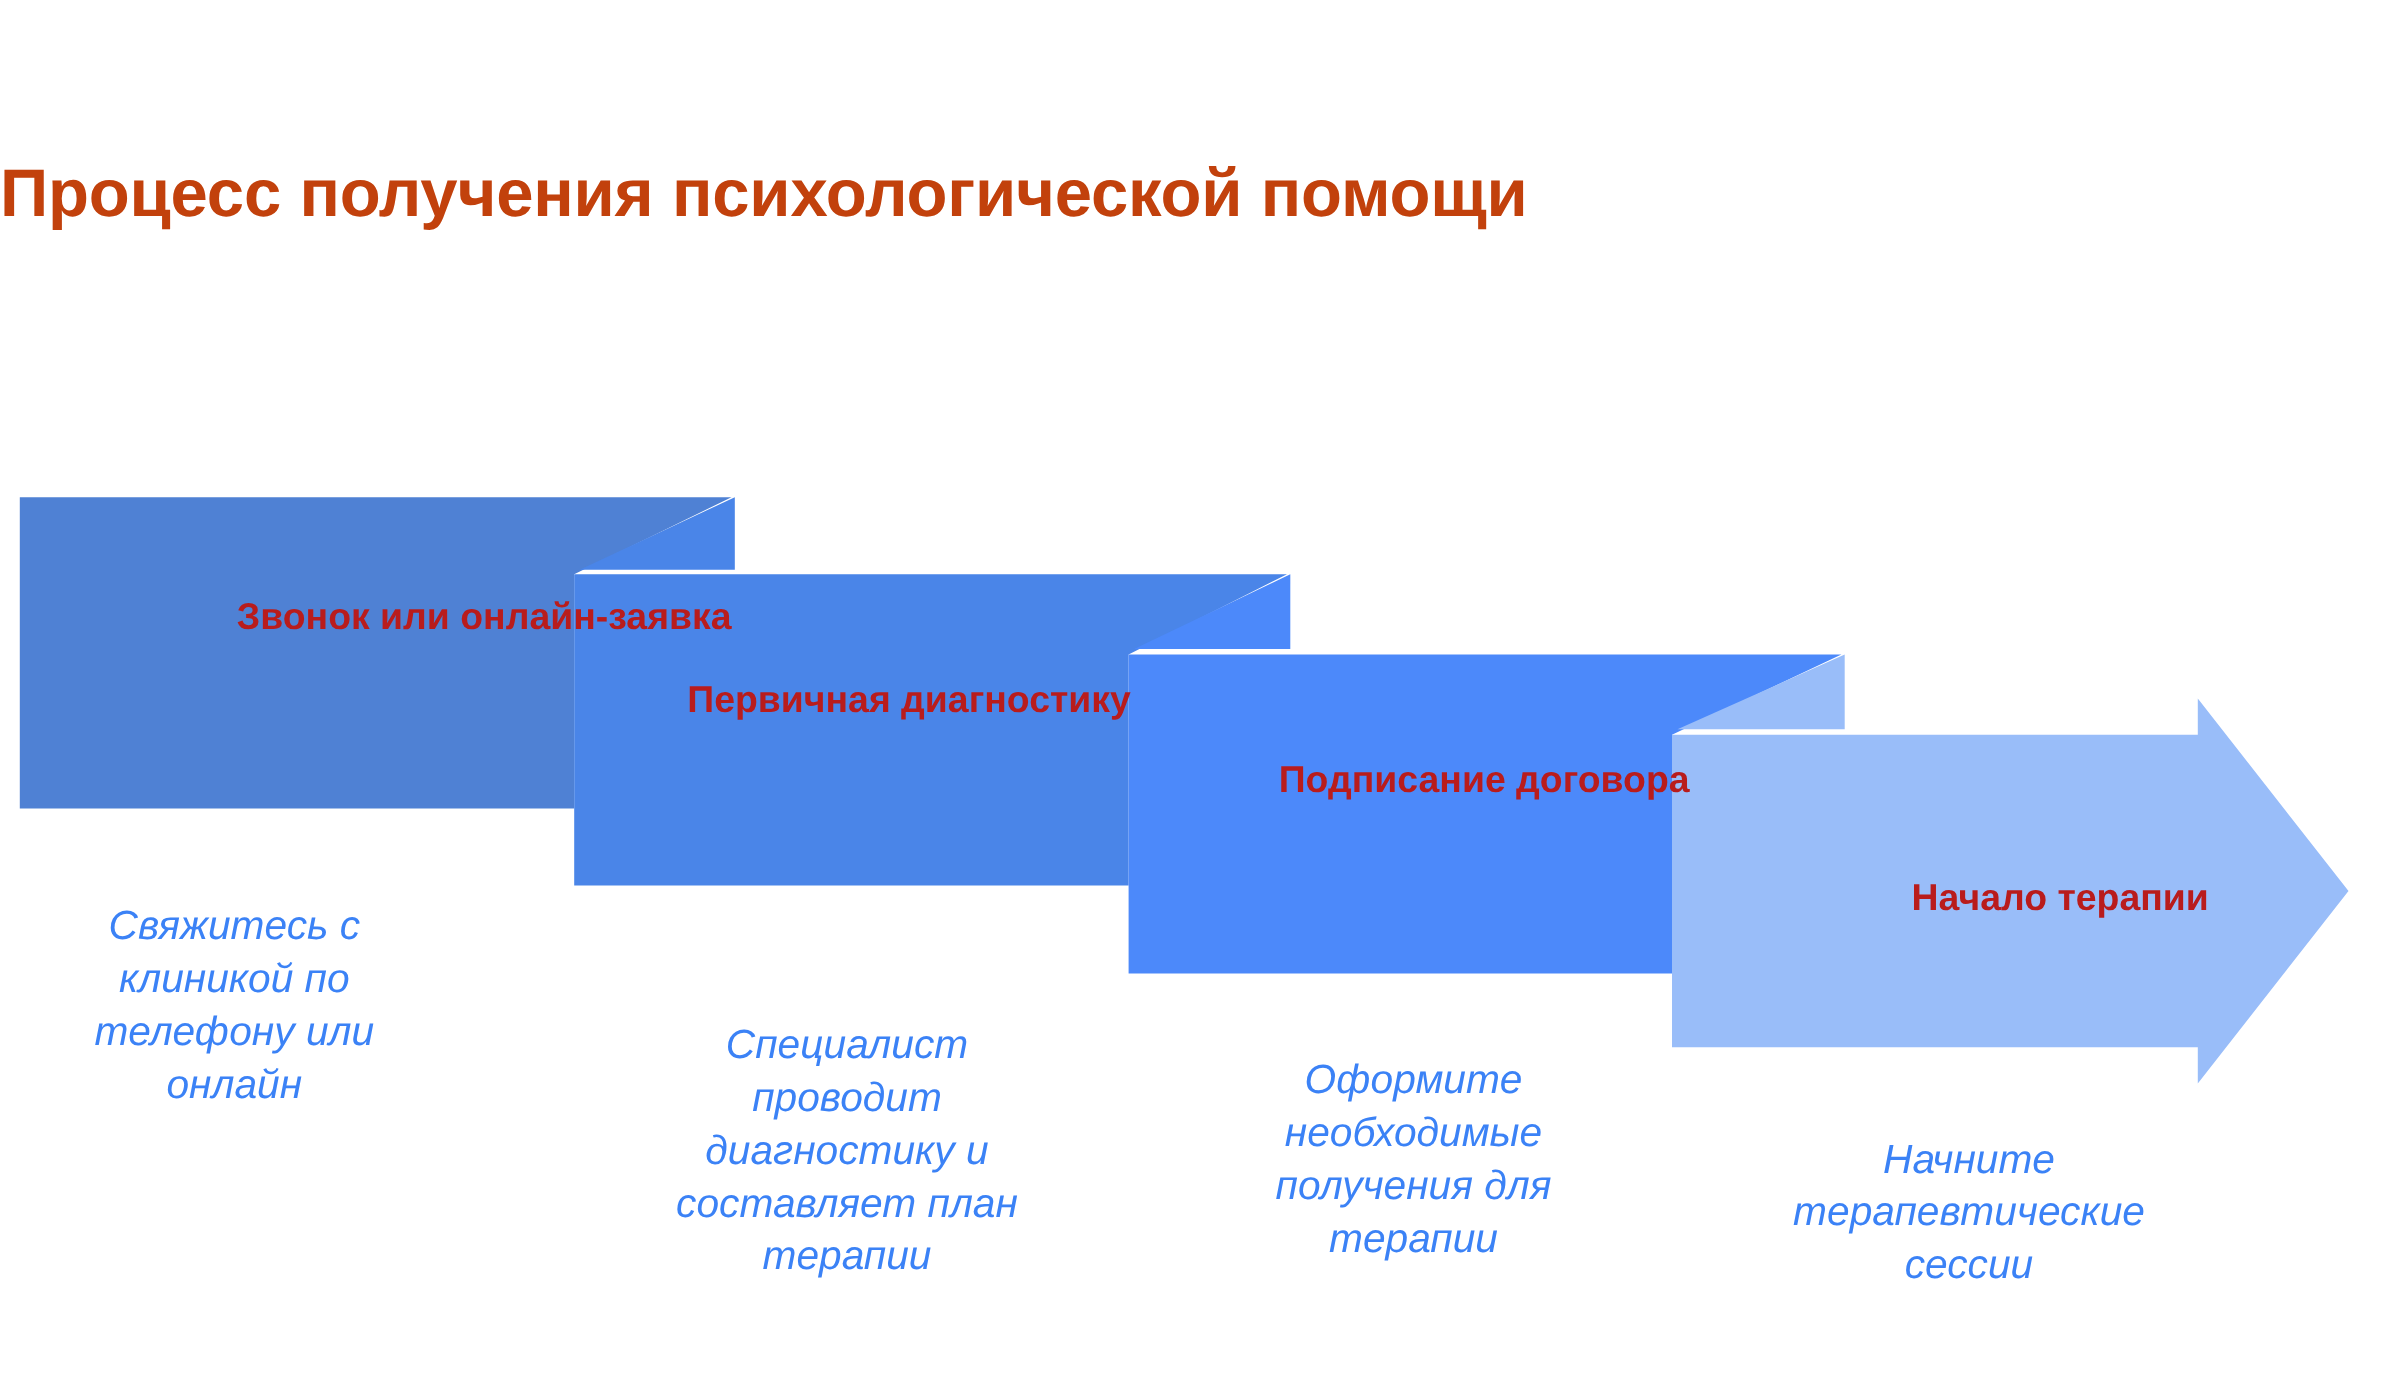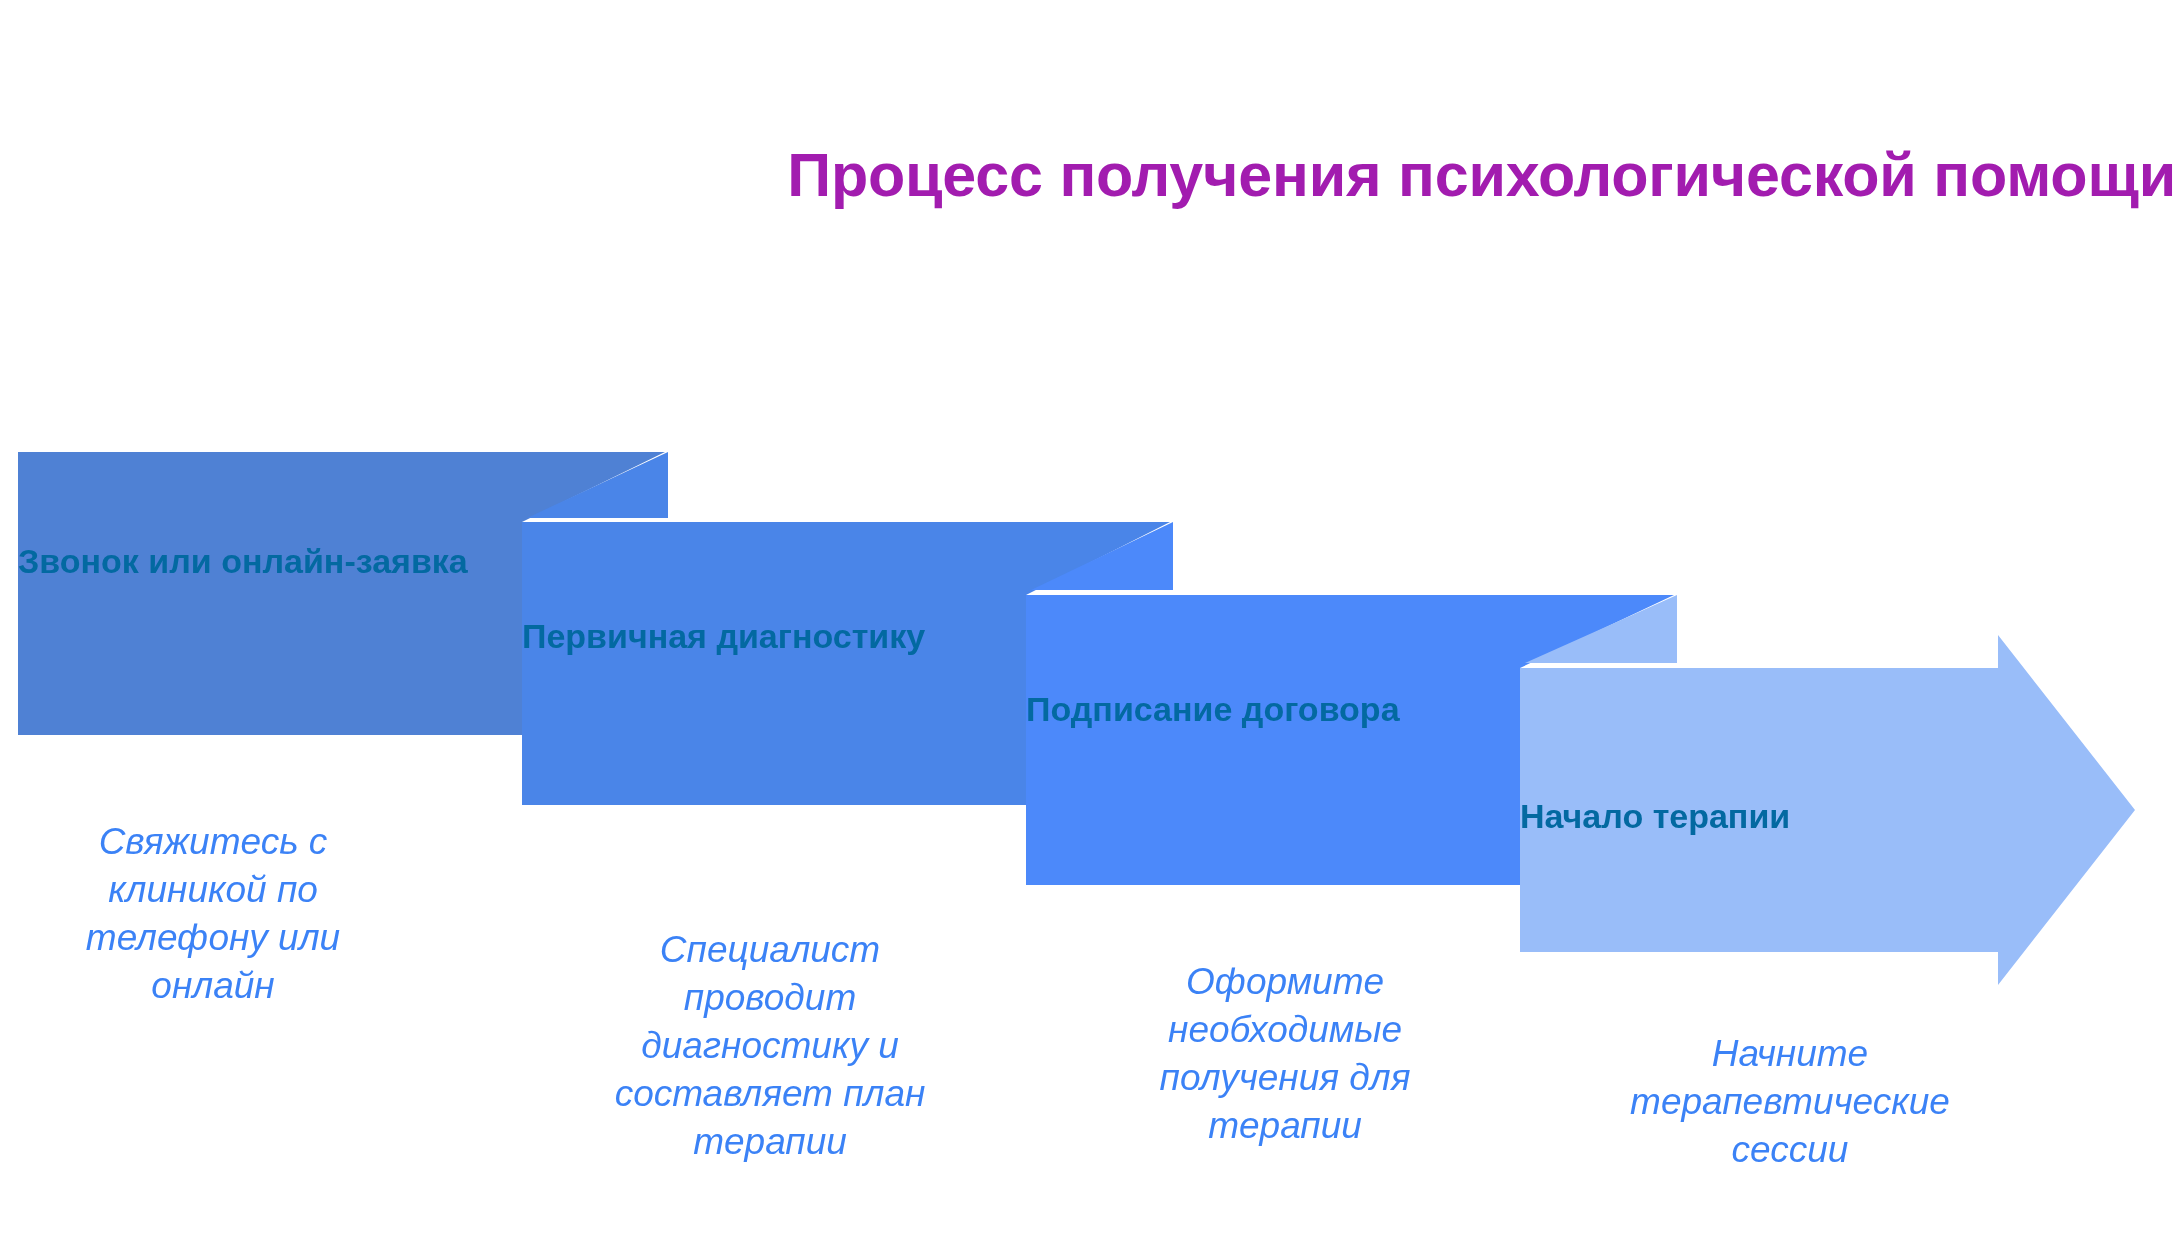--- a/index.html
+++ b/index.html
@@ -24,24 +24,24 @@
     height: 1256px;
     background: #ffffff;
   }
 
   
   #page-title {
     position: absolute;
     left: 0;
     top: 140px;
     width: 2176px;
-    text-align: right;
+    text-align: left;
     font-size: 61px;
     font-weight: bold;
-    color: #a21caf;
+    color: #c2410c;
     letter-spacing: -0.2px;
     white-space: nowrap;
   }
 
   
   #process-diagram {
     position: absolute;
     left: 0;
     top: 0;
     width: 2176px;
@@ -52,23 +52,23 @@
     left: 0;
     top: 0;
     width: 2176px;
     height: 1256px;
     display: block;
   }
 
   
   .step-title {
     position: absolute;
-    color: #0369a1;
+    color: #b91c1c;
     font-weight: bold;
-    text-align: left;
+    text-align: right;
     line-height: 1.28;
     font-size: 34px;
     pointer-events: none;
   }
   #step-title-0 { left: 18px;   top: 540px; width: 647px; }
   #step-title-1 { left: 522px;  top: 615px; width: 506px; }
   #step-title-2 { left: 1026px; top: 688px; width: 510px; }
   #step-title-3 { left: 1520px; top: 795px; width: 488px; }
 
   

